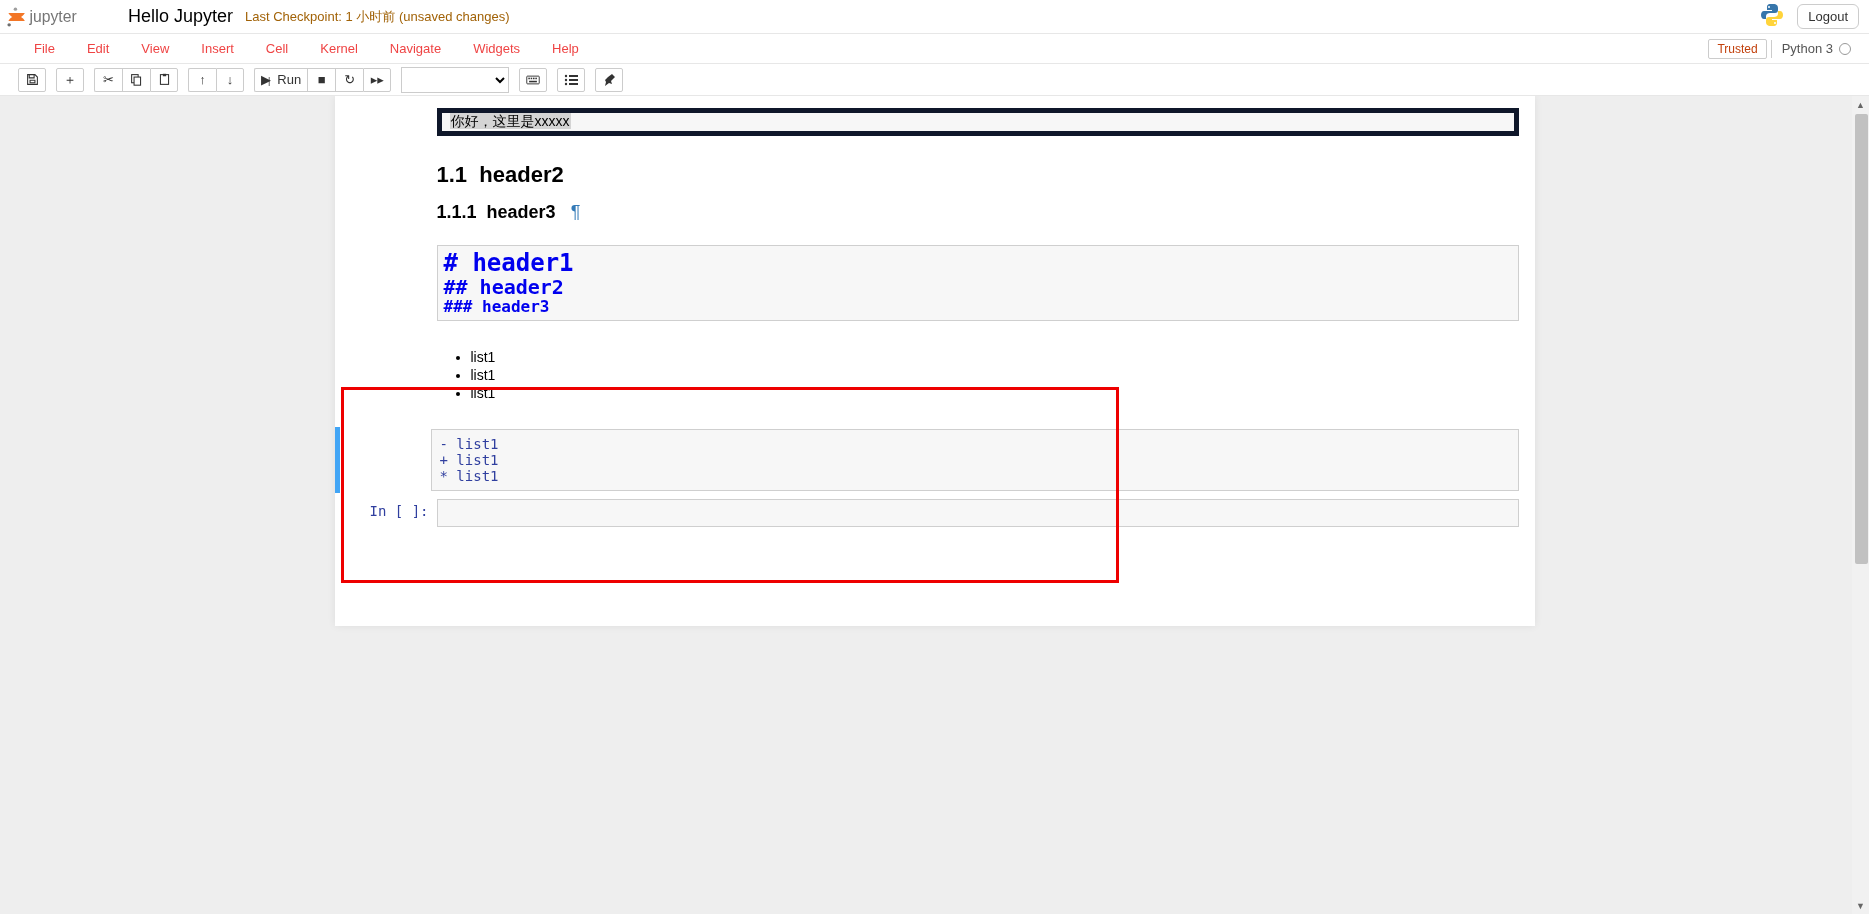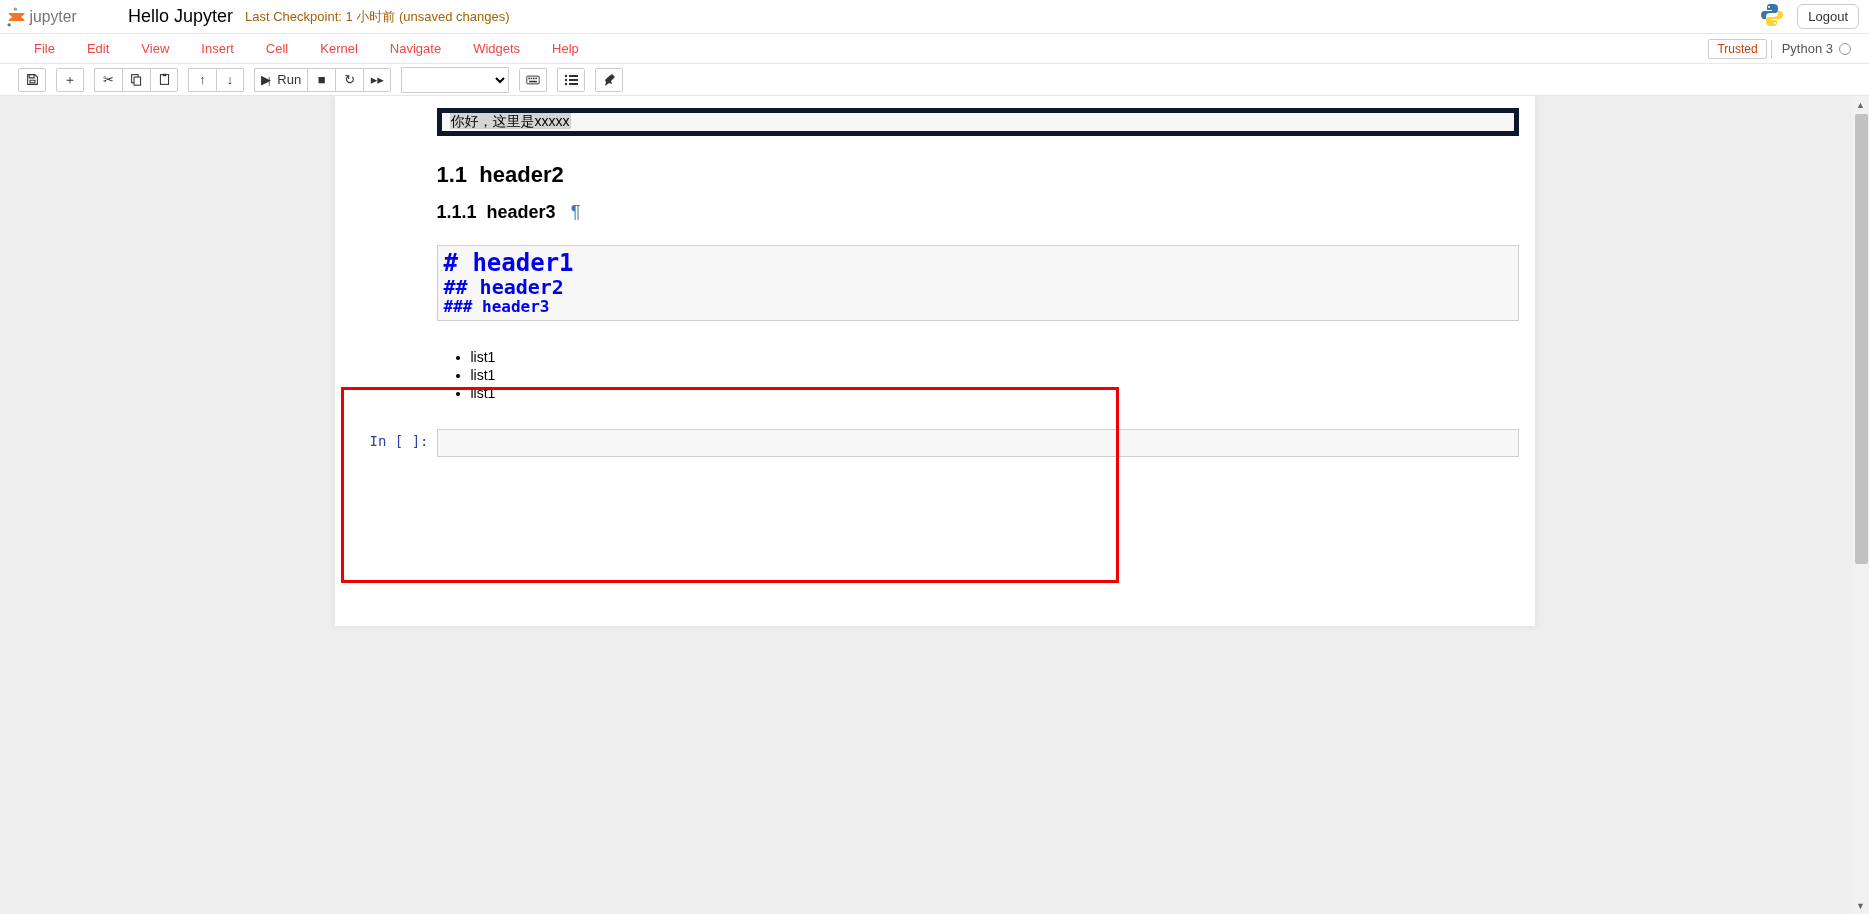--- a/index.html
+++ b/index.html
@@ -386,20 +386,30 @@
       <div class="prompt"></div>
       <div class="cell-body rendered-md">
         <ul class="bullets">
           <li>list1</li>
           <li>list1</li>
           <li>list1</li>
         </ul>
       </div>
     </div>
 
+    <div class="cell selected-cell">
+      <div class="prompt"></div>
+      <div class="cell-body">
+        <div class="code-area">
+          <div>- list1</div>
+          <div>+ list1</div>
+          <div>* list1</div>
+        </div>
+      </div>
+    </div>
 
     <div class="cell">
       <div class="prompt">In  [  ]:</div>
       <div class="cell-body">
         <div class="input-area-empty"></div>
       </div>
     </div>
 
     <div class="red-annotation" style="left:6px; top:291px; width:778px; height:196px;"></div>
 

